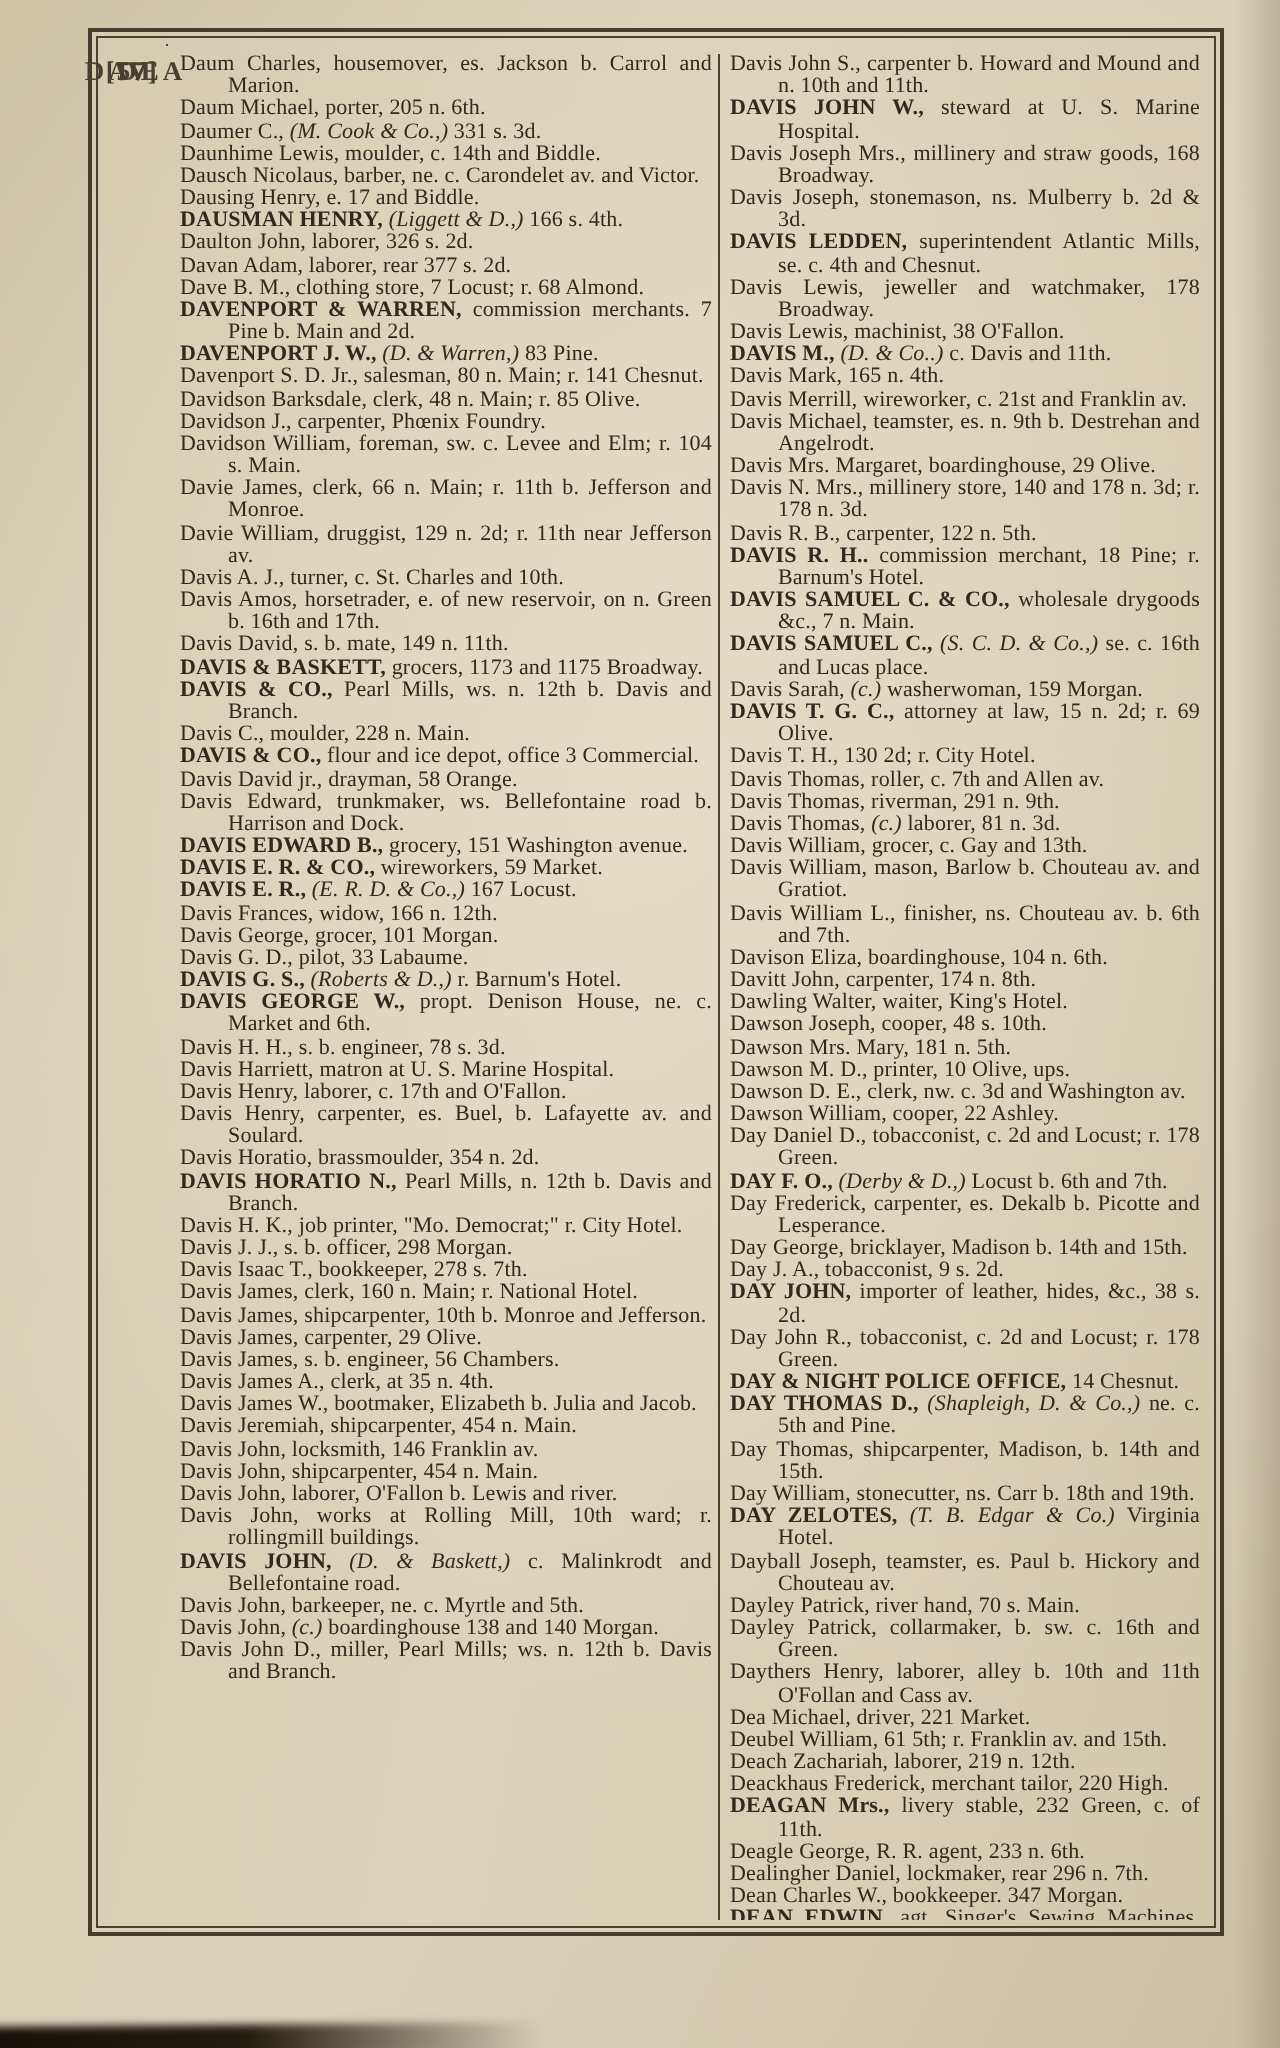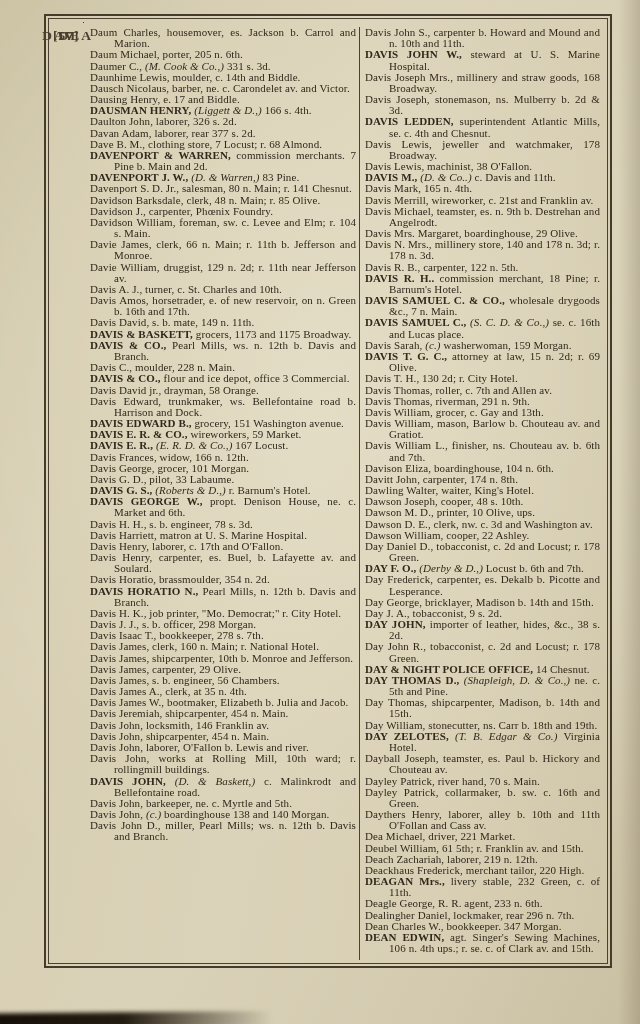--- a/index.html
+++ b/index.html
@@ -192,27 +192,29 @@
             <div class="entry"><span>Davis N. Mrs., millinery store, 140 and 178 n. 3d; r. 178 n. 3d.</span></div>
             <div class="entry"><span>Davis R. B., carpenter, 122 n. 5th.</span></div>
             <div class="entry"><span class="bn">DAVIS R. H..</span><span> commission merchant, 18 Pine; r. Barnum's Hotel.</span></div>
             <div class="entry"><span class="bn">DAVIS SAMUEL C. &amp; CO.,</span><span> wholesale drygoods &amp;c., 7 n. Main.</span></div>
             <div class="entry"><span class="bn">DAVIS SAMUEL C.,</span><span> </span><span class="it">(S. C. D. &amp; Co.,)</span><span> se. c. 16th and Lucas place.</span></div>
             <div class="entry"><span>Davis Sarah, </span><span class="it">(c.)</span><span> washerwoman, 159 Morgan.</span></div>
             <div class="entry"><span class="bn">DAVIS T. G. C.,</span><span> attorney at law, 15 n. 2d; r. 69 Olive.</span></div>
             <div class="entry"><span>Davis T. H., 130 2d; r. City Hotel.</span></div>
             <div class="entry"><span>Davis Thomas, roller, c. 7th and Allen av.</span></div>
             <div class="entry"><span>Davis Thomas, riverman, 291 n. 9th.</span></div>
+            <div class="entry"><span>Davis Thomas, </span><span class="it">(c.)</span><span> laborer, 81 n. 3d.</span></div>
             <div class="entry"><span>Davis William, grocer, c. Gay and 13th.</span></div>
             <div class="entry"><span>Davis William, mason, Barlow b. Chouteau av. and Gratiot.</span></div>
             <div class="entry"><span>Davis William L., finisher, ns. Chouteau av. b. 6th and 7th.</span></div>
             <div class="entry"><span>Davison Eliza, boardinghouse, 104 n. 6th.</span></div>
             <div class="entry"><span>Davitt John, carpenter, 174 n. 8th.</span></div>
             <div class="entry"><span>Dawling Walter, waiter, King's Hotel.</span></div>
             <div class="entry"><span>Dawson Joseph, cooper, 48 s. 10th.</span></div>
+            <div class="entry"><span>Dawson Mrs. Mary, 181 n. 5th.</span></div>
             <div class="entry"><span>Dawson M. D., printer, 10 Olive, ups.</span></div>
             <div class="entry"><span>Dawson D. E., clerk, nw. c. 3d and Washington av.</span></div>
             <div class="entry"><span>Dawson William, cooper, 22 Ashley.</span></div>
             <div class="entry"><span>Day Daniel D., tobacconist, c. 2d and Locust; r. 178 Green.</span></div>
             <div class="entry"><span class="bn">DAY F. O.,</span><span> </span><span class="it">(Derby &amp; D.,)</span><span> Locust b. 6th and 7th.</span></div>
             <div class="entry"><span>Day Frederick, carpenter, es. Dekalb b. Picotte and Lesperance.</span></div>
             <div class="entry"><span>Day George, bricklayer, Madison b. 14th and 15th.</span></div>
             <div class="entry"><span>Day J. A., tobacconist, 9 s. 2d.</span></div>
             <div class="entry"><span class="bn">DAY JOHN,</span><span> importer of leather, hides, &amp;c., 38 s. 2d.</span></div>
             <div class="entry"><span>Day John R., tobacconist, c. 2d and Locust; r. 178 Green.</span></div>

